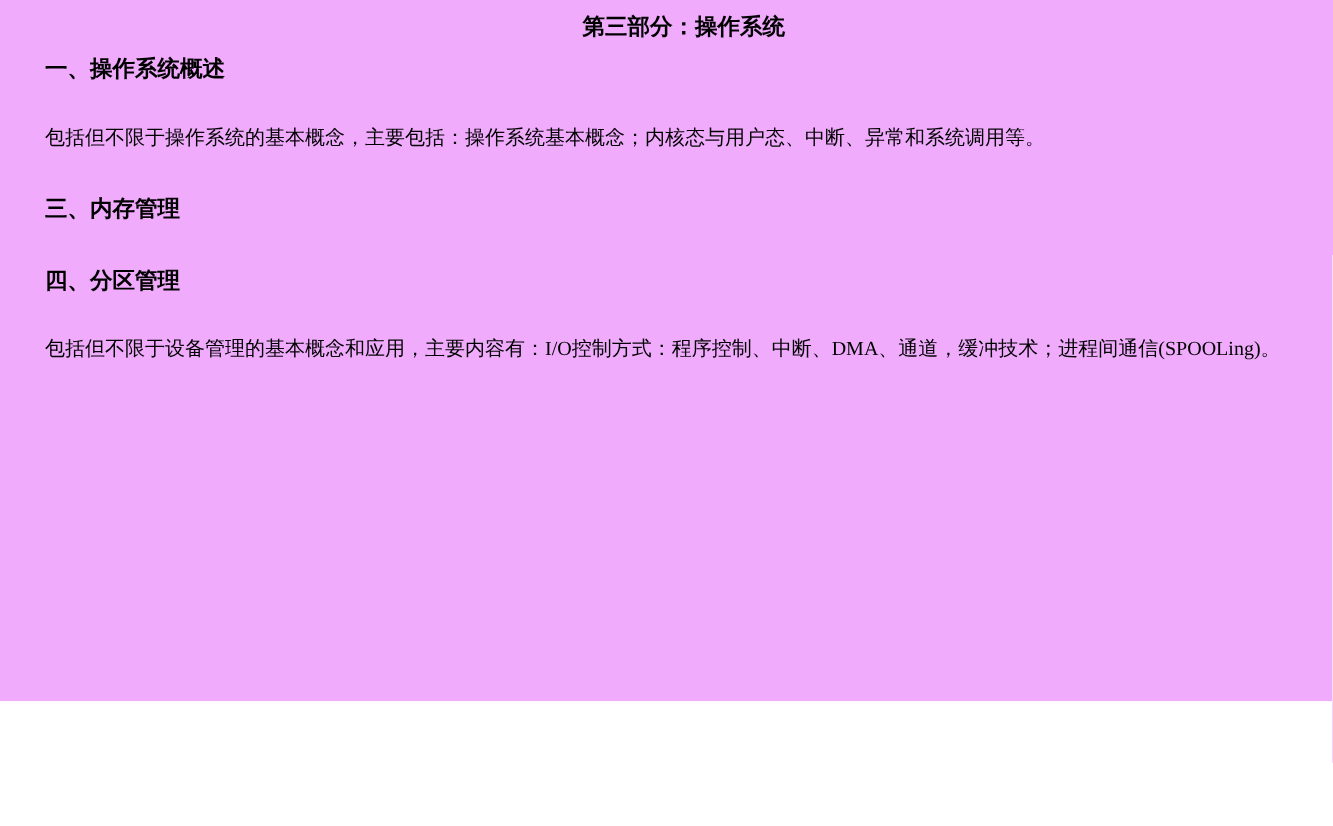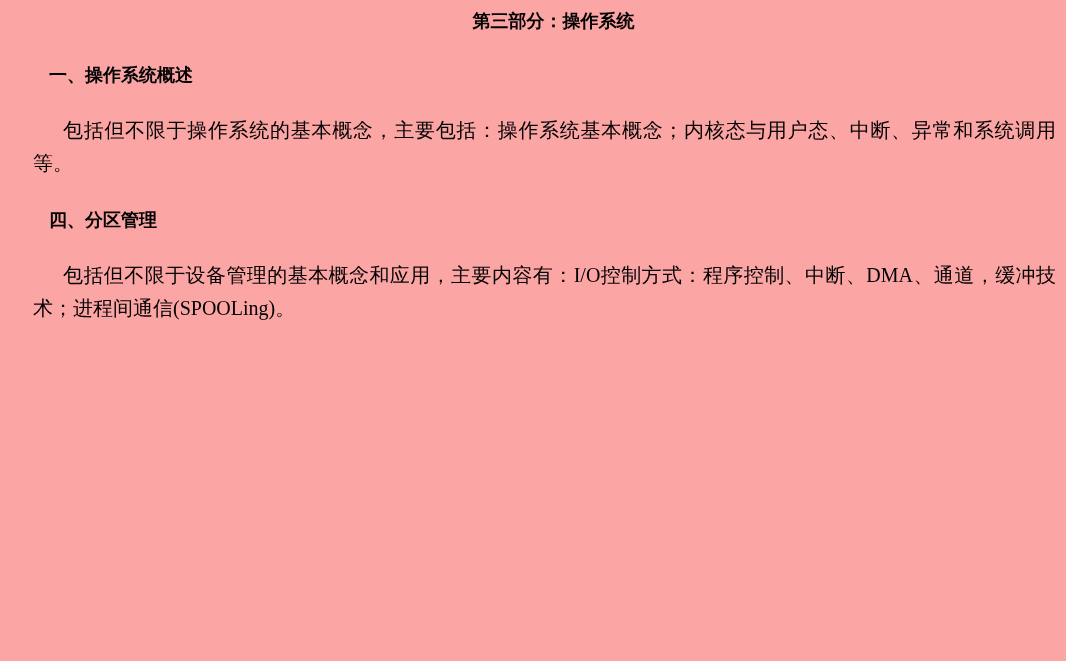--- a/index.html
+++ b/index.html
@@ -3,24 +3,24 @@
 <meta charset="utf-8">
 <style>
   html, body {
     margin: 0;
     padding: 0;
     background: #ffffff;
   }
   .page {
     position: relative;
     width: 1066px;
-    height: 661px;
+    height: 561px;
     box-sizing: border-box;
-    padding: 5px 10px 0 19px;
-    background: #fca5a5;
+    padding: 5px 10px 0 6px;
+    background: #f0abfc;
     color: #000000;
     font-family: "Liberation Serif", "DejaVu Serif", serif;
     overflow: hidden;
   }
   .doc-title {
     margin: 0;
     font-size: 18px;
     font-weight: bold;
     line-height: 33px;
     text-align: center;
@@ -31,25 +31,25 @@
     margin: 0;
   }
   .section-heading {
     margin: 24px 0 0 0;
     font-size: 18px;
     font-weight: bold;
     line-height: 33px;
     text-indent: 30px;
   }
   .section:first-of-type .section-heading {
-    margin-top: 21px;
+    margin-top: 1px;
   }
   .section-paragraph {
-    margin: 22px 0 0 14px;
-    font-size: 20px;
+    margin: 22px 0 0 0;
+    font-size: 16px;
     font-weight: normal;
     line-height: 33px;
     text-align: justify;
     text-justify: inter-character;
     text-indent: 30px;
   }
 </style>
 </head>
 <body>
 
@@ -59,20 +59,21 @@
 
   <div class="section">
     <h2 class="section-heading">一、操作系统概述</h2>
     <p class="section-paragraph">包括但不限于操作系统的基本概念，主要包括：操作系统基本概念；内核态与用户态、中断、异常和系统调用等。</p>
   </div>
 
   <div class="section">
   </div>
 
   <div class="section">
+    <h2 class="section-heading">三、内存管理</h2>
   </div>
 
   <div class="section">
     <h2 class="section-heading">四、分区管理</h2>
     <p class="section-paragraph">包括但不限于设备管理的基本概念和应用，主要内容有：I/O控制方式：程序控制、中断、DMA、通道，缓冲技术；进程间通信(SPOOLing)。</p>
   </div>
 
 </div>
 
 </body></html>

